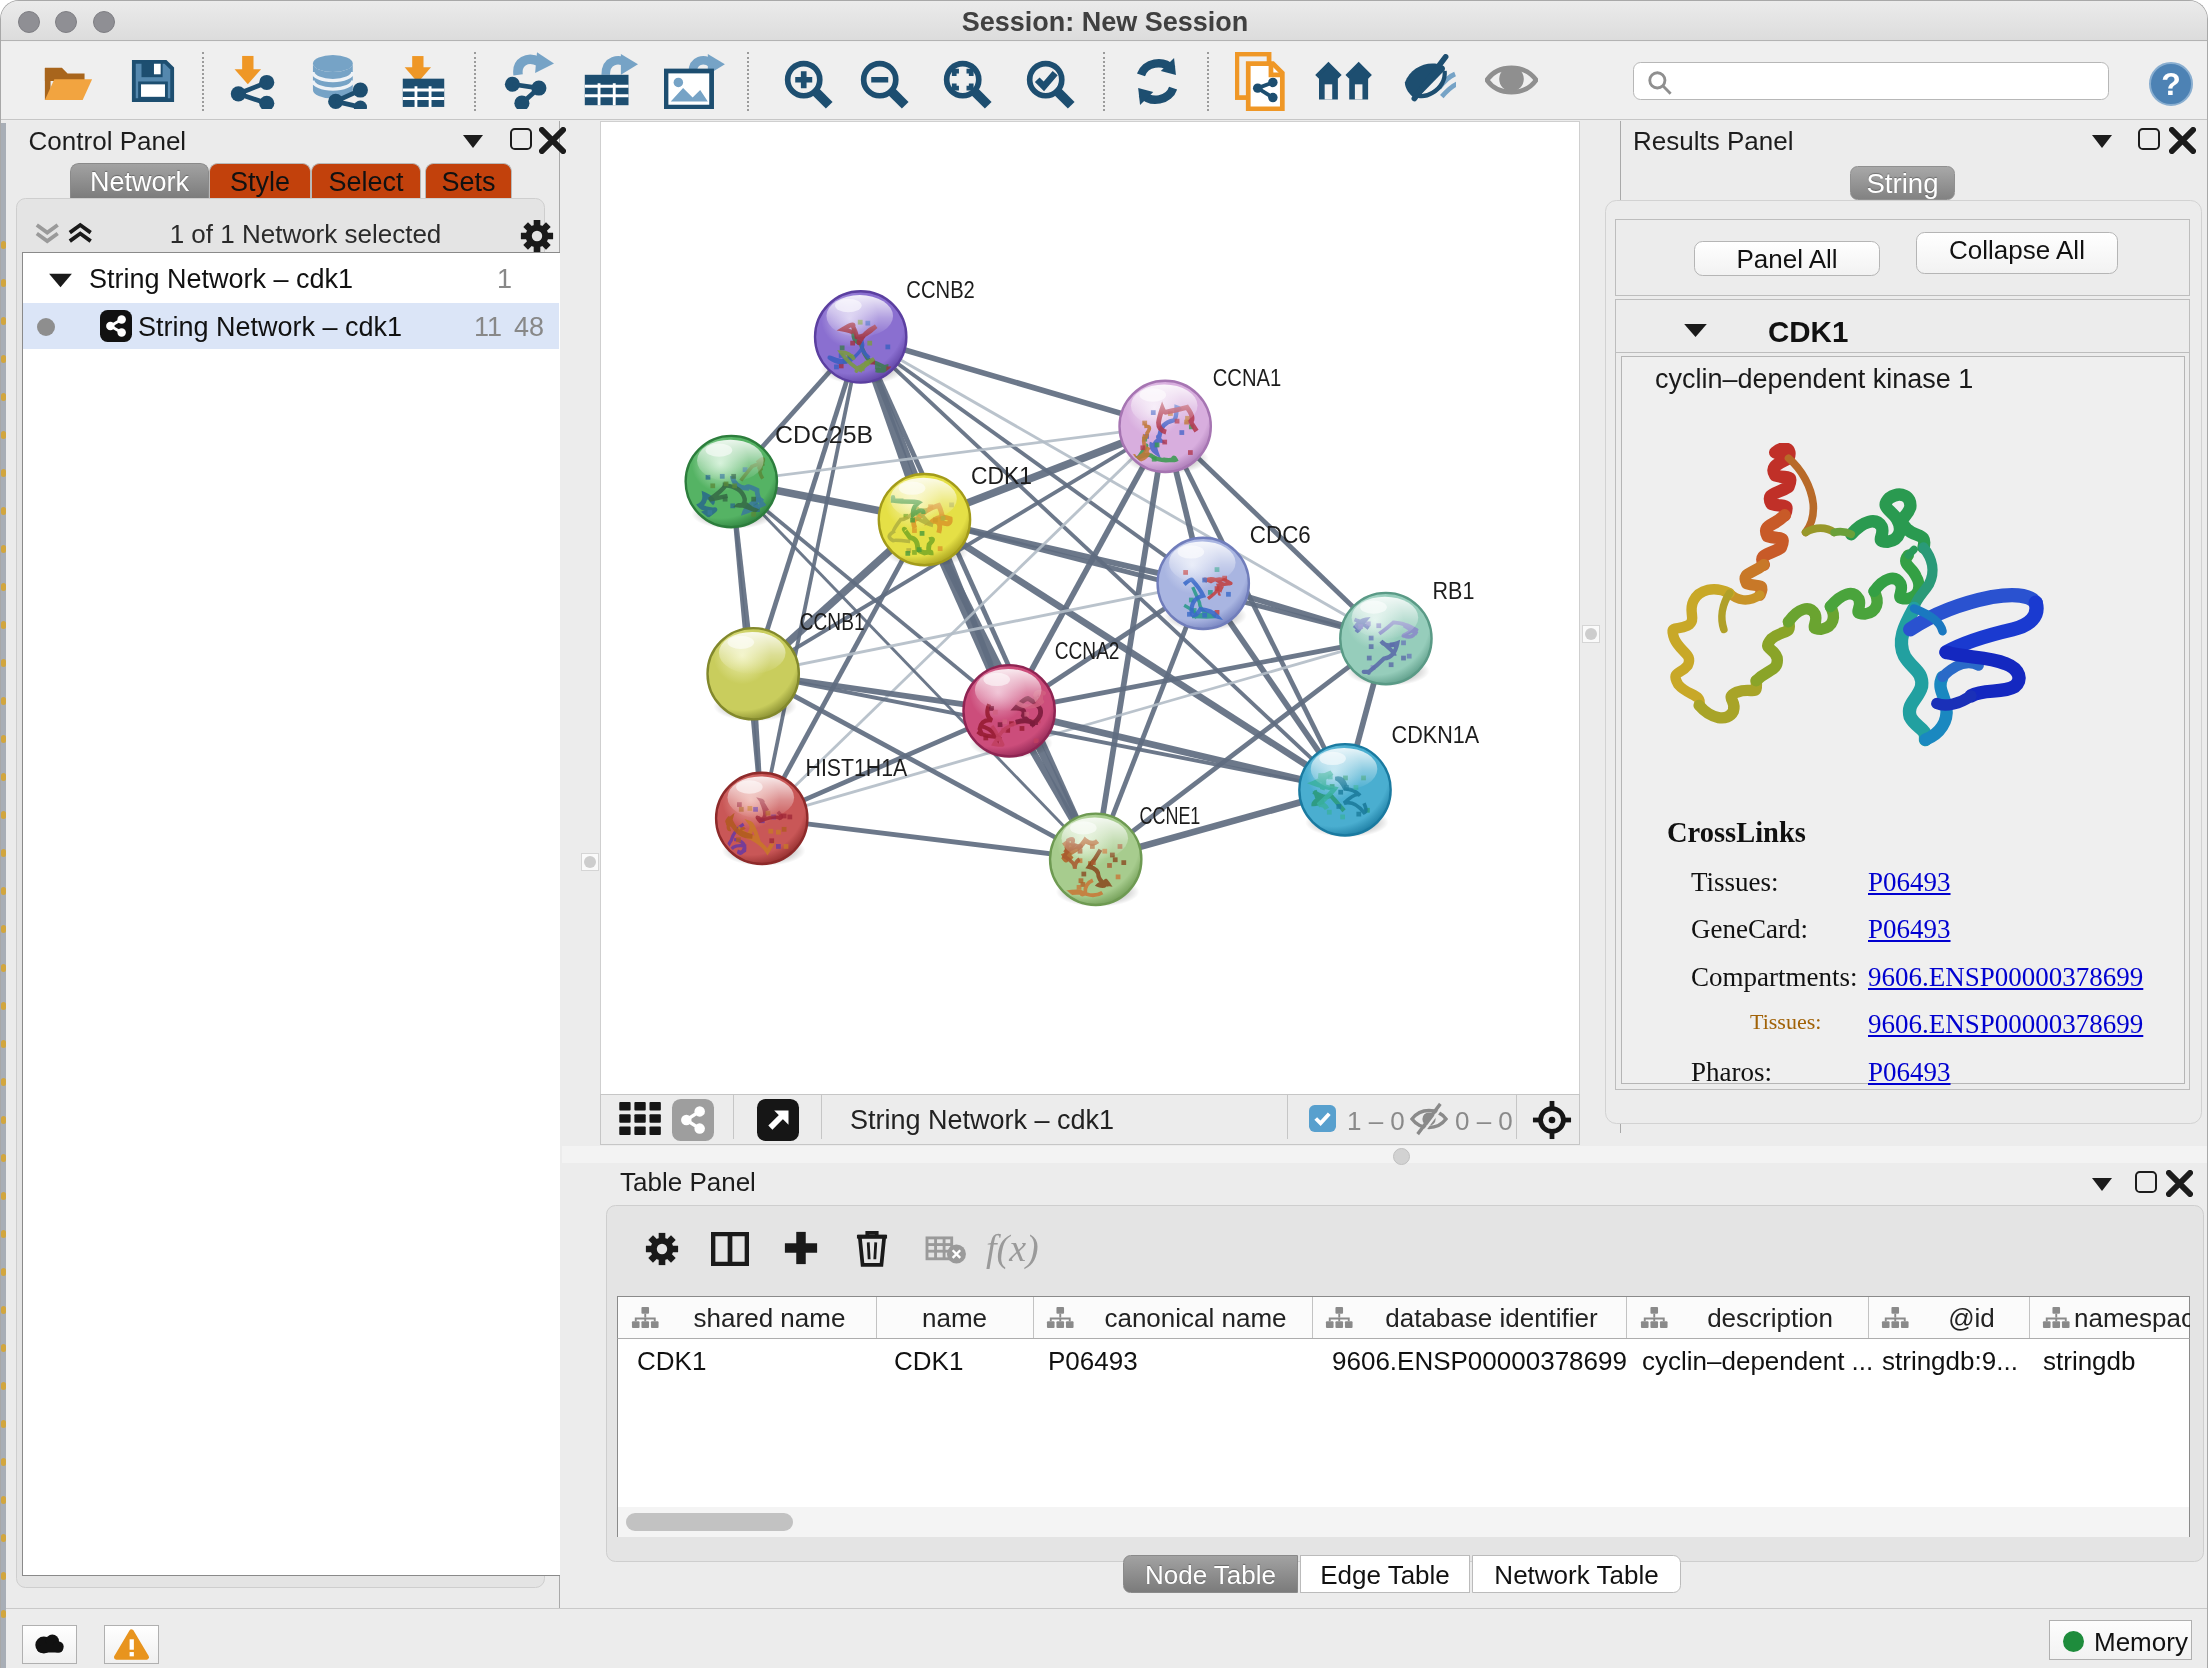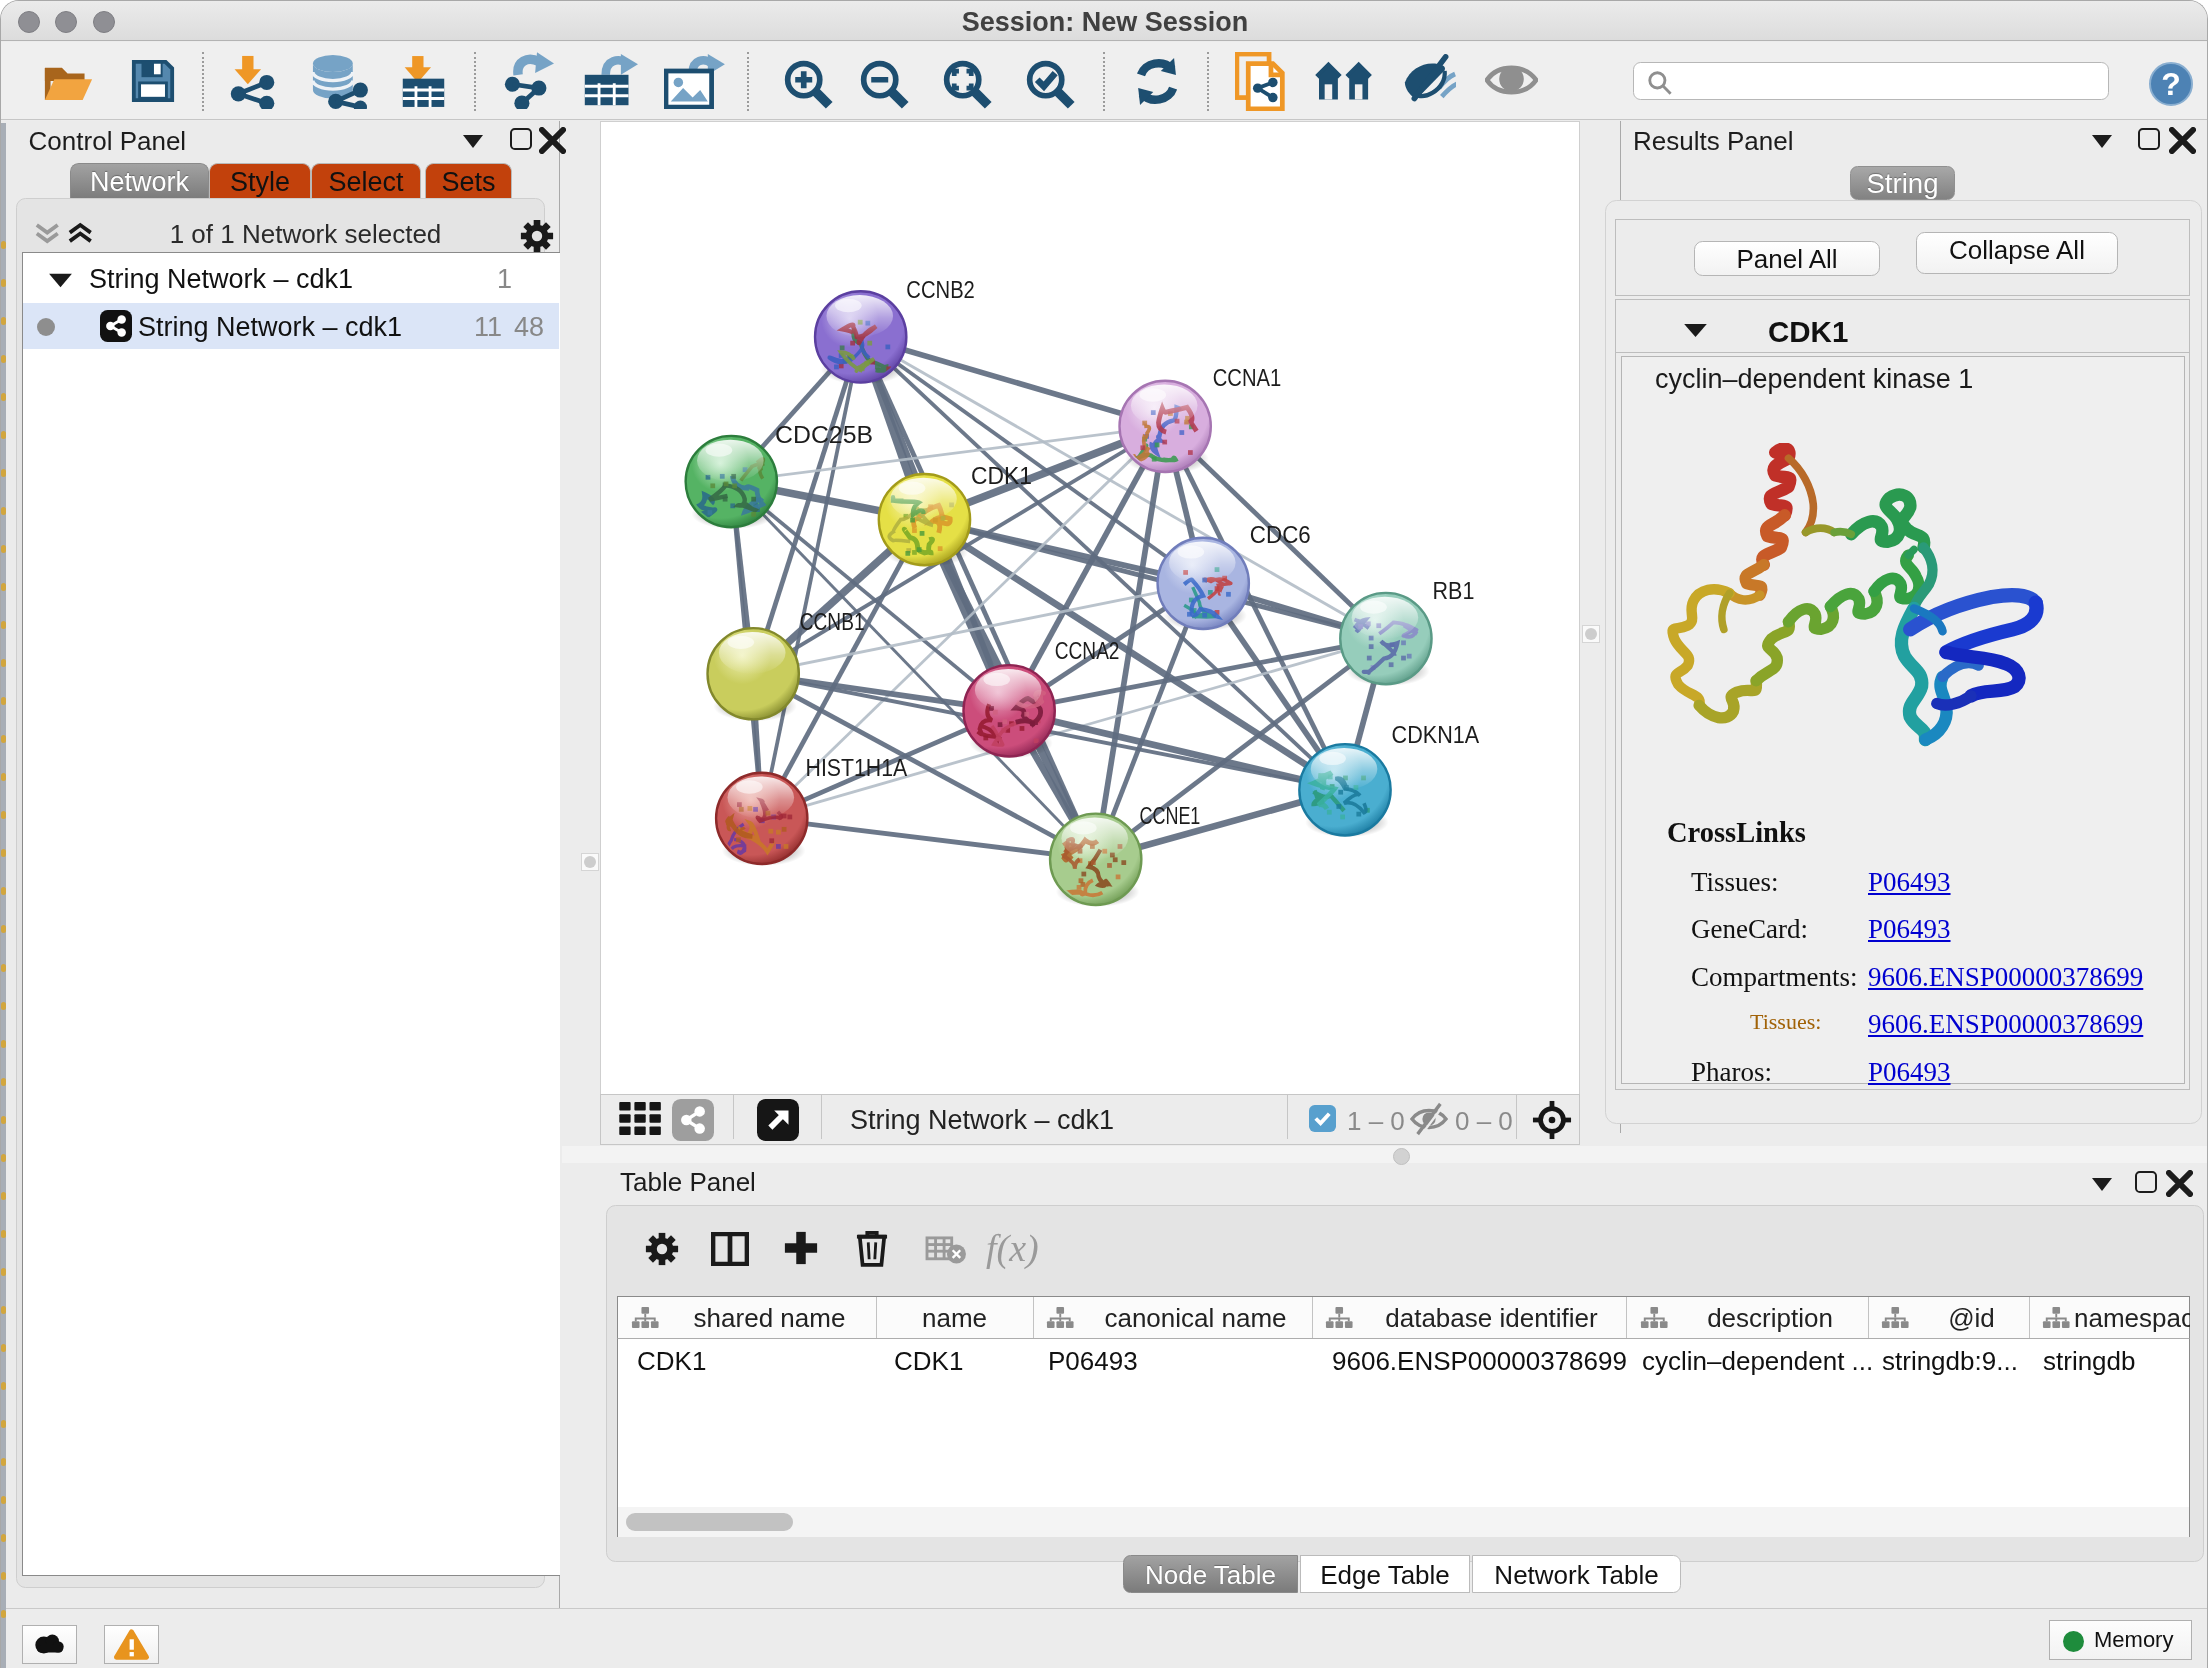--- a/index.html
+++ b/index.html
@@ -917,21 +917,21 @@
         </g>
       </svg></div>
 <div class="abs" style="left:103px;top:1624px;width:55px;height:39px;background:linear-gradient(#fff,#f0f0f0);border:1px solid #b0b0b0">
 <svg width="53" height="37" viewBox="0 0 56 39">
 <path d="M28,6 L44,33 L12,33 Z" fill="#e8941e" stroke="#e8941e" stroke-width="5" stroke-linejoin="round"></path>
 <rect x="26" y="14" width="4.5" height="11" fill="#fff"></rect>
         <rect x="26" y="27.5" width="4.5" height="4.5" fill="#fff"></rect>
       </svg></div>
 <div class="abs" style="left:2048px;top:1619px;width:143px;height:40px;background:linear-gradient(#fdfdfd,#f2f2f2);border:1px solid #b0b0b0">
 <div style="position:absolute;left:13.3px;top:9.5px;width:21px;height:21px;border-radius:50%;background:#1e8c3c"></div>
-<div style="position:absolute;left:44px;top:5.7px;font-size:22px;color:#111">Memory</div>
+<div style="position:absolute;left:44px;top:5.7px;font-size:26px;color:#111">Memory</div>
     </div>
 <div class="abs" style="left:0;top:122px;width:4.8px;height:1547px;background:#a8aeb6;z-index:9"></div>
 <div class="abs" style="left:0px;top:240px;width:4.8px;height:7.6px;border-radius:2.9px;background:#d2a63e;z-index:10"></div>
 <div class="abs" style="left:0px;top:278px;width:4.8px;height:7.6px;border-radius:2.9px;background:#d2a63e;z-index:10"></div>
 <div class="abs" style="left:0px;top:316px;width:4.8px;height:7.6px;border-radius:2.9px;background:#d2a63e;z-index:10"></div>
 <div class="abs" style="left:0px;top:354px;width:4.8px;height:7.6px;border-radius:2.9px;background:#d2a63e;z-index:10"></div>
 <div class="abs" style="left:0px;top:392px;width:4.8px;height:7.6px;border-radius:2.9px;background:#d2a63e;z-index:10"></div>
 <div class="abs" style="left:0px;top:430px;width:4.8px;height:7.6px;border-radius:2.9px;background:#d2a63e;z-index:10"></div>
 <div class="abs" style="left:0px;top:468px;width:4.8px;height:7.6px;border-radius:2.9px;background:#d2a63e;z-index:10"></div>
 <div class="abs" style="left:0px;top:506px;width:4.8px;height:7.6px;border-radius:2.9px;background:#d2a63e;z-index:10"></div>

